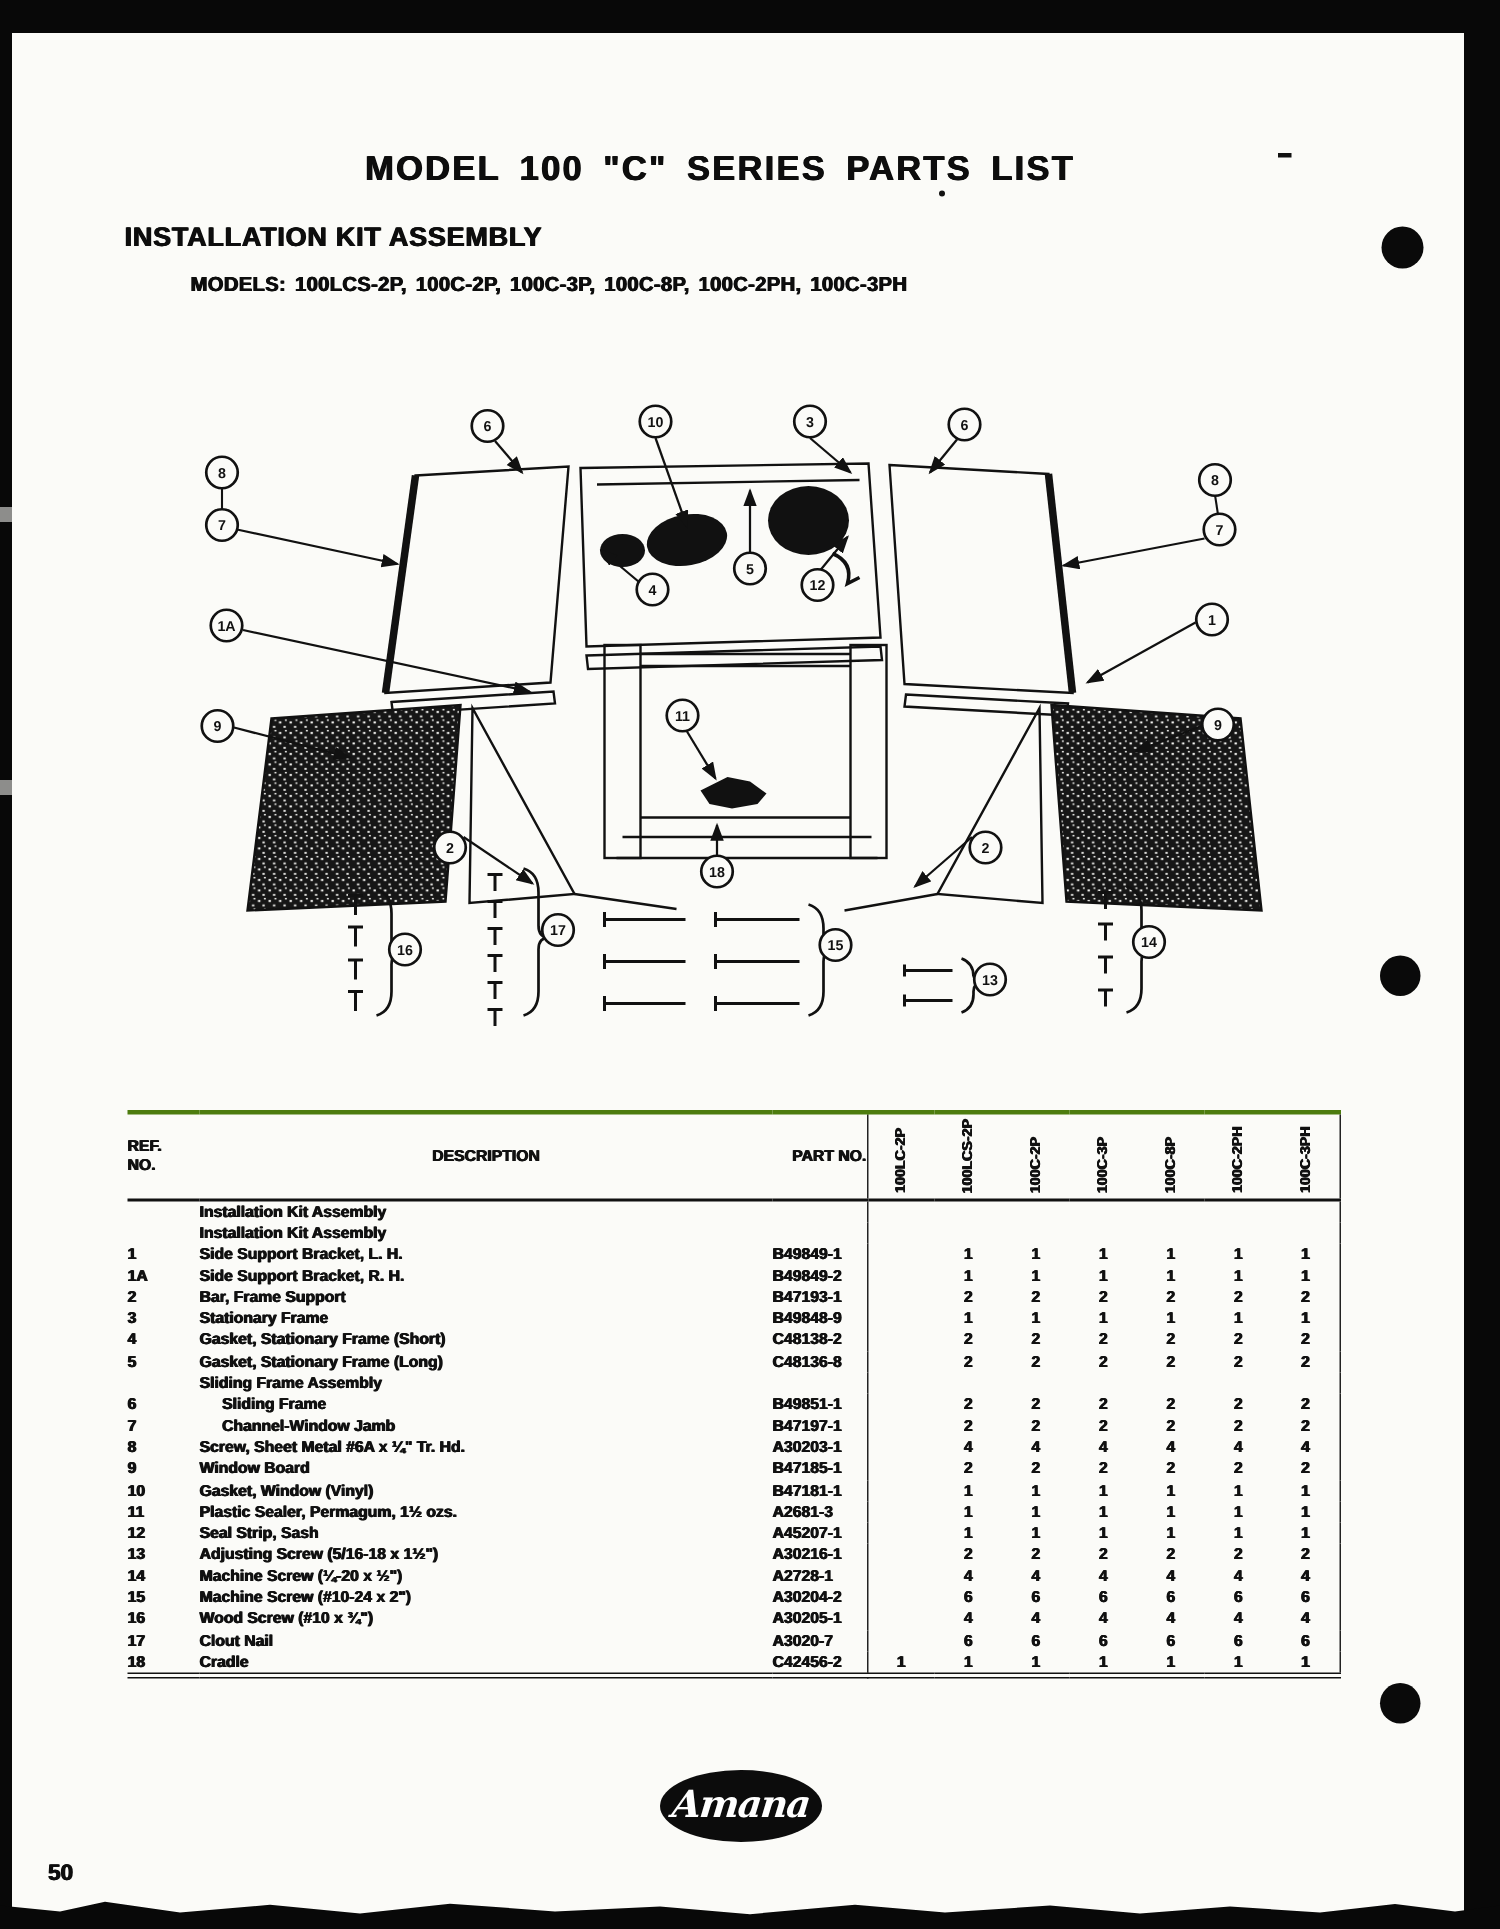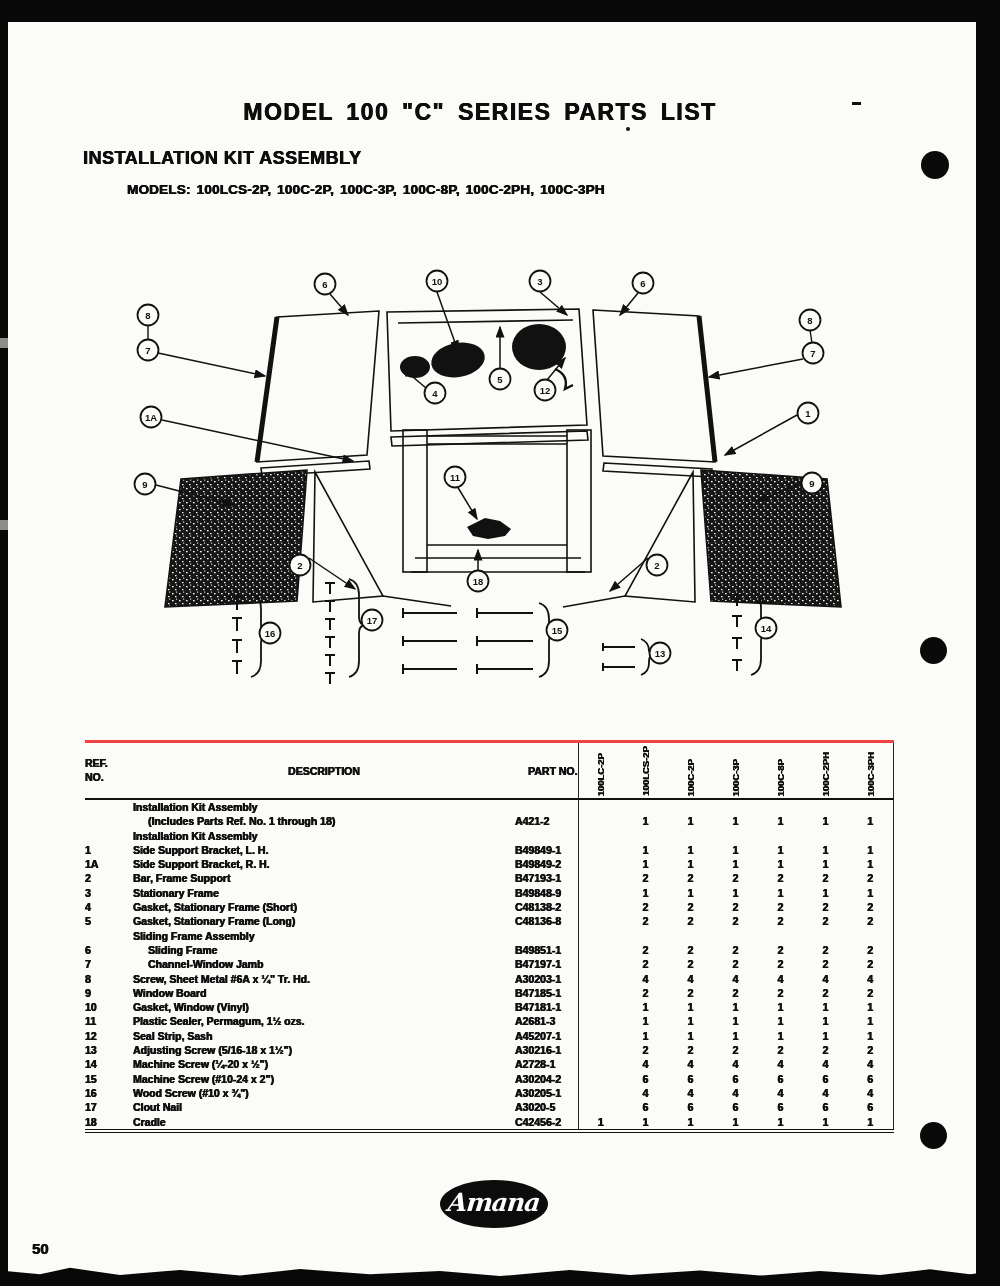--- a/index.html
+++ b/index.html
@@ -19,21 +19,21 @@
   
   .title{position:absolute;left:0;top:99px;width:960px;text-align:center;
          font-size:23px;font-weight:700;letter-spacing:1.5px;word-spacing:5px;}
   .sec-head{position:absolute;left:83px;top:148px;font-size:18px;font-weight:700;letter-spacing:.5px;}
   .models{position:absolute;left:83px;top:182px;font-size:13.5px;font-weight:700;letter-spacing:.2px;word-spacing:2px;margin-left:44px;}
   
   .diagram{position:absolute;left:115px;top:255px;}
   
   .table-wrap{position:absolute;left:85px;top:740px;width:808px;}
   table.parts{border-collapse:collapse;table-layout:fixed;width:808px;
-    border-top:3px solid #ef4444;border-bottom:4px double #111;}
+    border-top:3px solid #4d7c0f;border-bottom:4px double #111;}
   table.parts th,table.parts td{padding:0;margin:0;font-weight:700;color:#111;}
   thead th{border-bottom:2px solid #111;height:55px;font-size:10.5px;}
   th.h-ref{text-align:left;vertical-align:middle;padding-left:4px;line-height:1.25;}
   th.h-desc{text-align:center;vertical-align:middle;}
   th.h-part{text-align:right;vertical-align:middle;}
   th.h-model{vertical-align:bottom;}
   th.h-model span{writing-mode:vertical-rl;transform:rotate(180deg);display:inline-block;
       font-size:9.5px;line-height:1;padding-bottom:3px;white-space:nowrap;}
   col.c1{width:48px}col.c2{width:382px}col.c3{width:63px}col.cq{width:45px}
   tbody td{font-size:10.5px;height:14.3px;line-height:14.3px;white-space:nowrap;overflow:visible;}
@@ -358,32 +358,20 @@
     <td class="c-qty ink vline-l"></td>
             <td class="c-qty ink"></td>
             <td class="c-qty ink"></td>
             <td class="c-qty ink"></td>
             <td class="c-qty ink"></td>
             <td class="c-qty ink"></td>
             <td class="c-qty ink vline-r"></td>
           </tr>
           <tr>
       <td class="c-ref ink"></td>
-      <td class="c-desc ink ind2">(Includes Parts Ref. No. 1 through 18)</td>
-      <td class="c-part ink">A421-2</td>
-    <td class="c-qty ink vline-l"></td>
-            <td class="c-qty ink">1</td>
-            <td class="c-qty ink">1</td>
-            <td class="c-qty ink">1</td>
-            <td class="c-qty ink">1</td>
-            <td class="c-qty ink">1</td>
-            <td class="c-qty ink vline-r">1</td>
-          </tr>
-          <tr>
-      <td class="c-ref ink"></td>
       <td class="c-desc ink">Installation Kit Assembly</td>
       <td class="c-part ink"></td>
     <td class="c-qty ink vline-l"></td>
             <td class="c-qty ink"></td>
             <td class="c-qty ink"></td>
             <td class="c-qty ink"></td>
             <td class="c-qty ink"></td>
             <td class="c-qty ink"></td>
             <td class="c-qty ink vline-r"></td>
           </tr>
@@ -599,21 +587,21 @@
             <td class="c-qty ink">4</td>
             <td class="c-qty ink">4</td>
             <td class="c-qty ink">4</td>
             <td class="c-qty ink">4</td>
             <td class="c-qty ink">4</td>
             <td class="c-qty ink vline-r">4</td>
           </tr>
           <tr>
       <td class="c-ref ink">17</td>
       <td class="c-desc ink">Clout Nail</td>
-      <td class="c-part ink">A3020-5</td>
+      <td class="c-part ink">A3020-7</td>
     <td class="c-qty ink vline-l"></td>
             <td class="c-qty ink">6</td>
             <td class="c-qty ink">6</td>
             <td class="c-qty ink">6</td>
             <td class="c-qty ink">6</td>
             <td class="c-qty ink">6</td>
             <td class="c-qty ink vline-r">6</td>
           </tr>
           <tr>
       <td class="c-ref ink">18</td>

